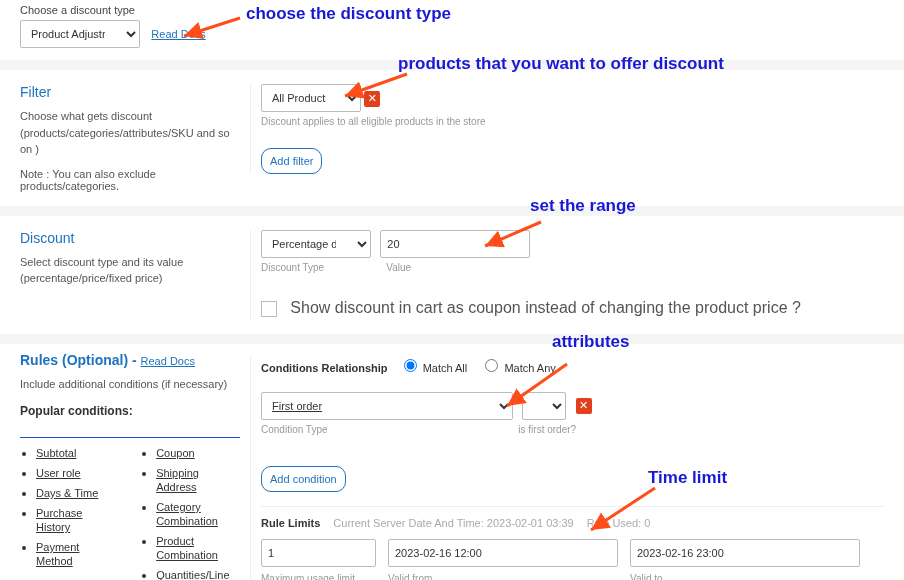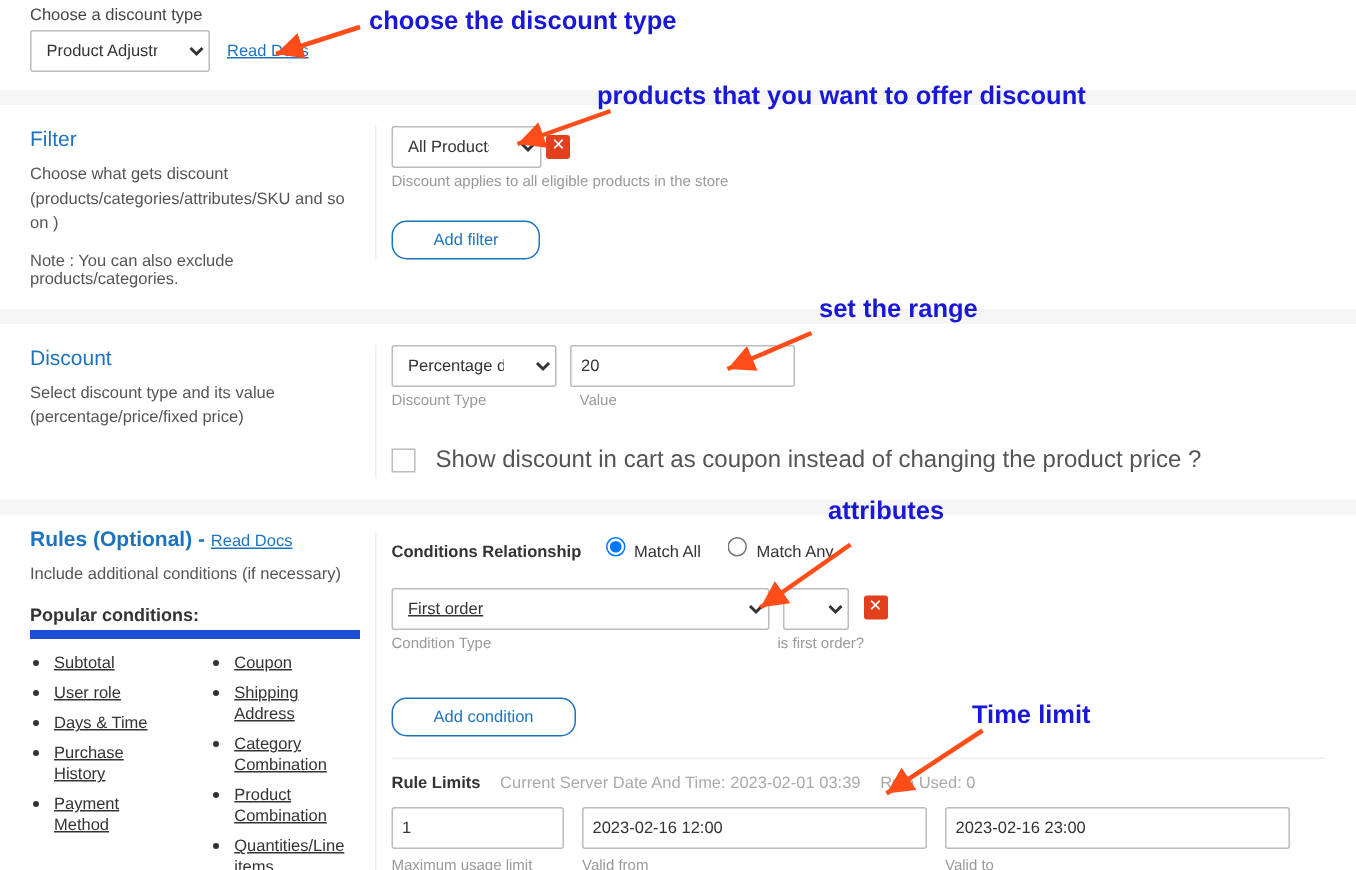--- a/index.html
+++ b/index.html
@@ -80,21 +80,21 @@
   .link {
     color: #1e73be;
     text-decoration: underline;
     font-size: 11px;
   }
   .link.rules-link { font-weight: normal; }
   .btn-outline {
     border: 1px solid #1e73be;
     background: #fff;
     color: #1e73be;
-    padding: 6px 27px;
+    padding: 6px 8px;
     font-size: 11px;
     border-radius: 10px;
     cursor: pointer;
   }
   .btn-remove {
     display: inline-block;
     width: 16px;
     height: 16px;
     background: #e2401c;
     color: #fff;
@@ -118,22 +118,22 @@
   .cond-heading {
     font-weight: bold;
     font-size: 11px;
     color: #333;
     margin-right: 8px;
     margin-top: 48px;
   }
   .popular-head {
     font-weight: bold;
     font-size: 12px;
-    border-bottom: 6px solid #1d4ed8;
-    padding-bottom: 3px;
+    border-bottom: 1px solid #1d4ed8;
+    padding-bottom: 19px;
     margin-top: 12px;
     margin-bottom: 8px;
   }
   .cond-cols { display:flex; gap: 40px; }
   ul.cond-list {
     list-style: disc;
     padding-left: 16px;
     margin: 0;
   }
   ul.cond-list li {
@@ -206,21 +206,21 @@
             <path d="M0,0 L6,3 L0,6 Z" fill="#ff4d1a"></path>
           </marker>
         </defs>
       <line x1="66" y1="2" x2="4" y2="24" stroke="#ff4d1a" stroke-width="3" marker-end="url(#ah2)"></line>
     </svg>
   </div>
 </div>
 
 <div class="panel">
 
-  <span class="annotation" style="left:546px; top:-20px;">set the range</span>
+  <span class="annotation" style="left:530px; top:-20px;">set the range</span>
 
   <div class="left-col">
     <div class="section-title">Discount</div>
     <div class="help-text">
       <span>Select discount type and its value</span><br>
       <span>(percentage/price/fixed price)</span>
     </div>
   </div>
   <div class="right-col" style="position:relative;">
     <div style="margin-top:6px;">

